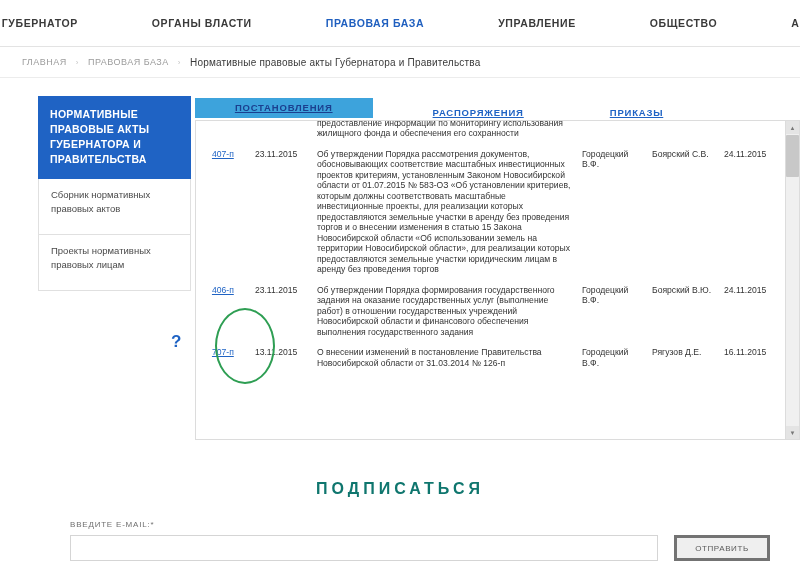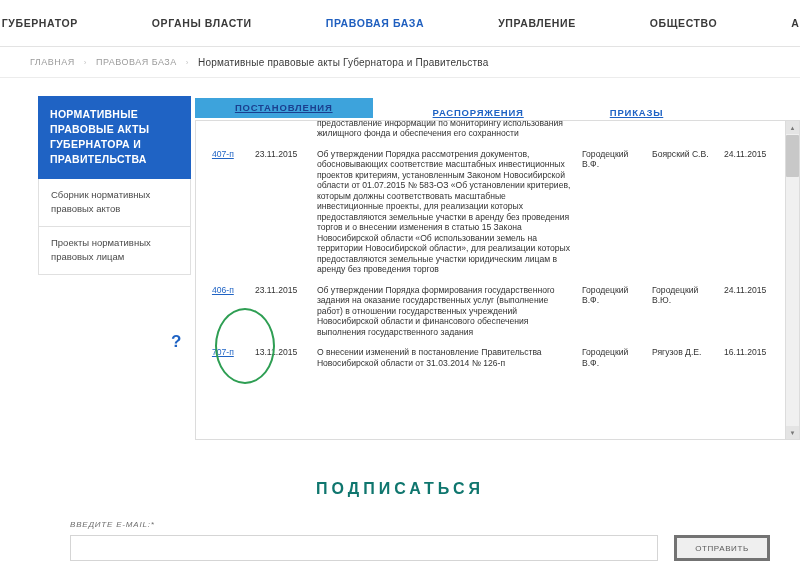--- a/index.html
+++ b/index.html
@@ -38,21 +38,21 @@
   }
   .topnav .navitem.active {
     color: #1f5fbf;
   }
 
   
   .breadcrumb {
     height: 30px;
     display: flex;
     align-items: center;
-    padding-left: 30px;
+    padding-left: 22px;
     gap: 9px;
     font-size: 9px;
     letter-spacing: 0.5px;
     text-transform: uppercase;
     border-bottom: 1px solid #ececec;
     background: #fff;
   }
   .breadcrumb .crumb {
     color: #9b9b9b;
     cursor: pointer;
@@ -86,21 +86,21 @@
     padding: 11px 12px 12px 12px;
     text-transform: uppercase;
     letter-spacing: 0.3px;
   }
   .sidebar .side-item {
     border: 1px solid #e0e0e0;
     border-top: none;
     font-size: 9.5px;
     color: #4a4a4a;
     line-height: 14px;
-    padding: 9px 12px 10px 12px;
+    padding: 9px 12px 18px 12px;
     cursor: pointer;
     background: #fff;
   }
 
   
   .panel {
     margin-left: 4px;
     width: 665px;
     position: relative;
   }
@@ -222,21 +222,20 @@
   }
   .sub-form {
     margin: 22px 30px 0 70px;
   }
   .sub-label {
     font-size: 8px;
     color: #6f6f6f;
     letter-spacing: 0.8px;
     text-transform: uppercase;
     margin-bottom: 6px;
-    font-style: italic;
   }
   .sub-row {
     display: flex;
     align-items: stretch;
     gap: 16px;
   }
   .sub-input {
     flex: 1;
     height: 26px;
     border: 1px solid #d5d5d5;
@@ -320,21 +319,21 @@
             <td class="c-title">Об утверждении Порядка рассмотрения документов, обосновывающих соответствие масштабных инвестиционных проектов критериям, установленным Законом Новосибирской области от 01.07.2015 № 583-ОЗ «Об установлении критериев, которым должны соответствовать масштабные инвестиционные проекты, для реализации которых предоставляются земельные участки в аренду без проведения торгов и о внесении изменения в статью 15 Закона Новосибирской области «Об использовании земель на территории Новосибирской области», для реализации которых предоставляются земельные участки юридическим лицам в аренду без проведения торгов</td>
             <td class="c-sign">Городецкий В.Ф.</td>
             <td class="c-exec">Боярский С.В.</td>
             <td class="c-pub">24.11.2015</td>
           </tr>
           <tr>
             <td class="c-num"><a>406-п</a></td>
             <td class="c-date">23.11.2015</td>
             <td class="c-title">Об утверждении Порядка формирования государственного задания на оказание государственных услуг (выполнение работ) в отношении государственных учреждений Новосибирской области и финансового обеспечения выполнения государственного задания</td>
             <td class="c-sign">Городецкий В.Ф.</td>
-            <td class="c-exec">Городецкий В.Ю.</td>
+            <td class="c-exec">Боярский В.Ю.</td>
             <td class="c-pub">24.11.2015</td>
           </tr>
           <tr>
             <td class="c-num"><a>707-п</a></td>
             <td class="c-date">13.11.2015</td>
             <td class="c-title">О внесении изменений в постановление Правительства Новосибирской области от 31.03.2014 № 126-п</td>
             <td class="c-sign">Городецкий В.Ф.</td>
             <td class="c-exec">Рягузов Д.Е.</td>
             <td class="c-pub">16.11.2015</td>
           </tr>

